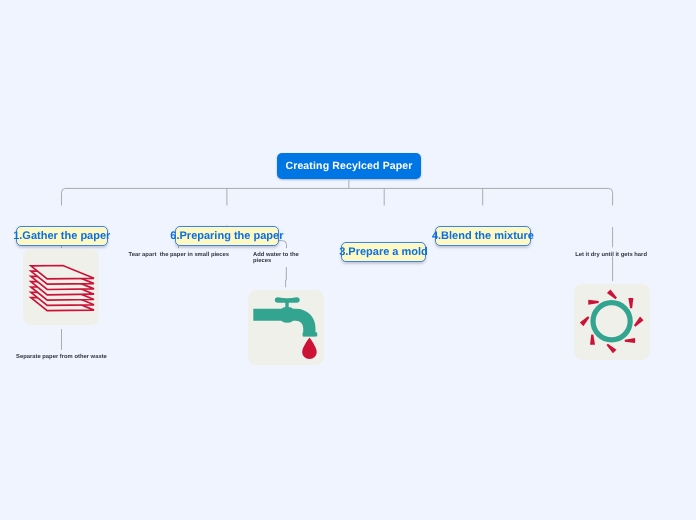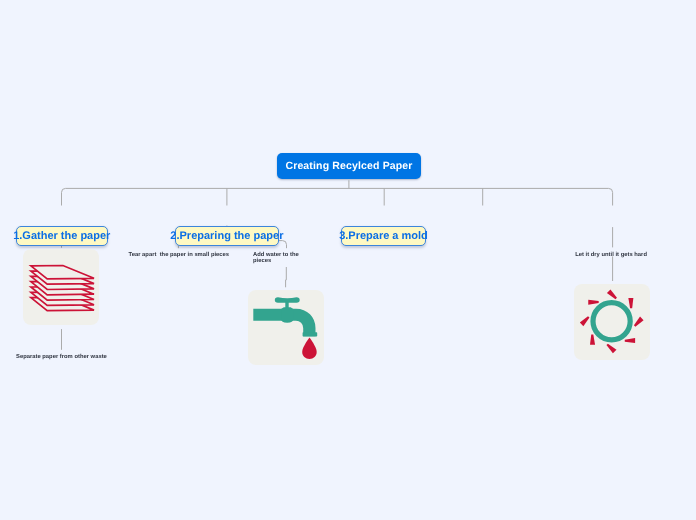--- a/index.html
+++ b/index.html
@@ -50,24 +50,27 @@
   </svg>
 
   <div class="node root-node" style="left:277px;top:153px;width:144px;height:25.5px;">
     <span>Creating Recylced Paper</span>
   </div>
 
   <div class="node child-node" style="left:16px;top:205.5px;width:91.5px;height:20px;">
     <span>1.Gather the paper</span>
   </div>
   <div class="node child-node" style="left:174.7px;top:205.5px;width:104.4px;height:20px;">
-    <span>2.Preparing the paper</span>
+    <span>6.Preparing the paper</span>
   </div>
-  <div class="node child-node" style="left:341.2px;top:206px;width:84.6px;height:20px;">
+  <div class="node child-node" style="left:341.2px;top:222px;width:84.6px;height:20px;">
     <span>3.Prepare a mold</span>
+  </div>
+  <div class="node child-node" style="left:435.3px;top:205.5px;width:95.3px;height:20px;">
+    <span>4.Blend the mixture</span>
   </div>
 
   <div class="leaf-label" style="left:16px;top:355.1px;width:115px;">Separate paper from other waste</div>
   <div class="leaf-label" style="left:128.6px;top:252.6px;width:118px;">Tear apart  the paper in small pieces</div>
   <div class="leaf-label" style="left:253px;top:252.6px;width:50px;">Add water to the pieces</div>
   <div class="leaf-label" style="left:575.2px;top:252.6px;width:80px;">Let it dry until it gets hard</div>
 
   <div class="img-card" style="left:23.3px;top:249px;width:76px;height:76px;">
     <svg width="76" height="76" viewBox="0 0 76 76">
       <g fill="#f0f0eb" stroke="#cc1337" stroke-width="1.7" stroke-linejoin="miter">

